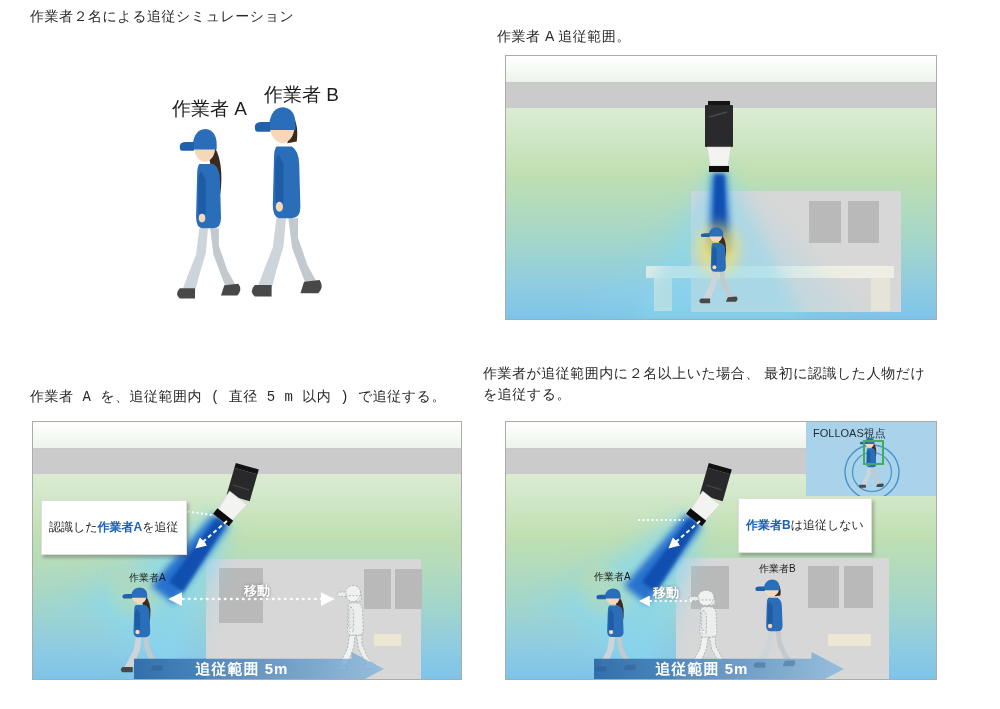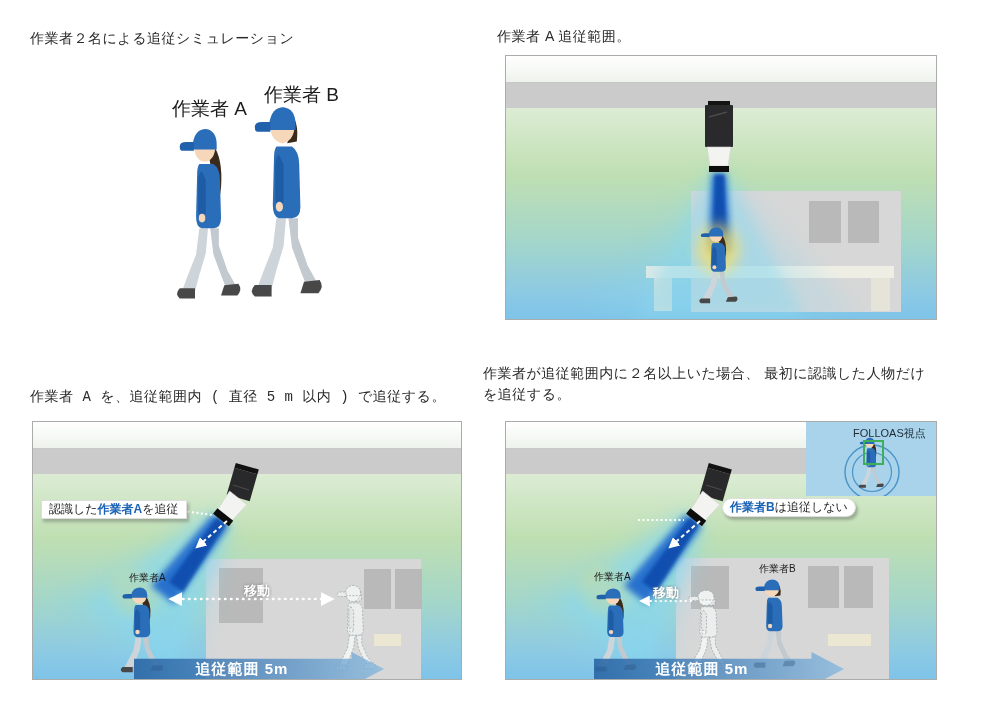--- a/index.html
+++ b/index.html
@@ -18,33 +18,33 @@
   .grayband{position:absolute;left:0;right:0;top:27px;height:25px;background:#cbcbcb;}
   .machine{position:absolute;background:#d7d7d7;}
   .mpanel{position:absolute;background:#b9b9b9;}
   .mtable{position:absolute;background:#efeee4;}
   .mleg{position:absolute;background:#e6e4d8;}
   .beige{position:absolute;background:#ece7d2;}
   .fig{position:absolute;}
   .overlay{position:absolute;left:0;top:0;pointer-events:none;}
   .intro-label{position:absolute;font-size:19px;color:#1d1d1d;}
   .callout{position:absolute;background:#fff;border:1px solid #dedede;
-    box-shadow:2px 3px 3px rgba(70,70,70,.35);font-size:12px;padding:0 7px;
+    box-shadow:2px 3px 3px rgba(70,70,70,.35);font-size:12px;padding:18px 7px;
     white-space:nowrap;color:#1c1c1c;}
   .callout b{color:#1a62b5;}
   .small-label{position:absolute;font-size:10px;color:#1c1c1c;white-space:nowrap;}
   .move-label{position:absolute;font-size:13px;color:#fff;font-weight:bold;
     text-shadow:0 0 3px rgba(110,110,110,.9);}
   .range-arrow{position:absolute;height:34px;box-sizing:border-box;
     clip-path:polygon(0 20%,87% 20%,87% 0,100% 50%,87% 100%,87% 80%,0 80%);
     background:linear-gradient(90deg,rgba(44,104,166,.92),rgba(126,180,222,.72));
     color:#fff;font-weight:bold;font-size:15px;text-align:center;line-height:34px;
     padding-right:34px;letter-spacing:1px;margin-top:20px;}
   .inset{position:absolute;background:#a9d3ea;}
-  .inset-title{position:absolute;left:7px;top:4px;font-size:11px;color:#1e2a36;margin-left:40px;}
+  .inset-title{position:absolute;left:7px;top:4px;font-size:11px;color:#1e2a36;}
   .greenbox{position:absolute;border:2px solid #3fae5a;}
   .ghost{ --c-cap:#eff1f0; --c-capb:#eaedec; --c-skin:#f2f4f3; --c-hair:#e9ebea;
     --c-jacket:#eceeed; --c-arm:#e4e7e6; --c-pants:#f1f3f2; --c-pants2:#ebeeed;
     --c-shoe:#dfe2e1; --fig-stroke:#9aa4a8;}
 </style>
 </head>
 <body>
 
 <svg width="0" height="0" style="position:absolute" aria-hidden="true">
   <defs>
@@ -118,21 +118,21 @@
       <path d="M12 -35 L28 -30" stroke="#4a4a48" stroke-width="1.3" fill="none"></path>
       <polygon points="-3.4,-10.2 10.8,0.8 25.9,-15.3 8.6,-28.9" fill="#f3f3f1" stroke="#d0d0cc" stroke-width="0.6"></polygon>
       <polygon points="-7.9,-6.2 7.9,6.2 12.2,0.7 -3.6,-11.7" fill="#0d0d0d"></polygon>
       <line x1="6" y1="1" x2="-24" y2="27" stroke="#fff" stroke-width="2" stroke-dasharray="4 3" marker-end="url(#mw)"></line>
     </g>
   </defs>
 </svg>
 
 <div class="canvas">
 
-  <div class="caption" style="left:30px;top:28px;">作業者２名による追従シミュレーション</div>
+  <div class="caption" style="left:30px;top:7px;font-family:Liberation Mono, monospace;">作業者２名による追従シミュレーション</div>
   <div class="intro-label" style="left:172px;top:96px;">作業者 A</div>
   <div class="intro-label" style="left:264px;top:82px;text-align:right;">作業者 B</div>
   <svg class="fig" style="left:170px;top:126px;" width="76" height="190" viewBox="0 0 70 130" preserveAspectRatio="none">
       <use href="#fig-woman"></use>
     </svg>
   <svg class="fig" style="left:244px;top:104px;" width="84" height="212" viewBox="0 0 70 130" preserveAspectRatio="none">
       <use href="#fig-man"></use>
     </svg>
 
   <div class="caption" style="left:497px;top:26px;">作業者 A 追従範囲。</div>
@@ -212,21 +212,21 @@
     <svg class="fig" style="left:243px;top:156px;" width="50" height="99" viewBox="0 0 70 130" preserveAspectRatio="none">
         <use href="#fig-man"></use>
       </svg>
     <svg class="overlay" width="430" height="257" viewBox="0 0 430 257">
       <line x1="185" y1="179" x2="135" y2="179" stroke="#fff" stroke-width="2" stroke-linecap="round" stroke-dasharray="0.5 4.5" marker-end="url(#mw)"></line>
     </svg>
     <div class="range-arrow" style="left:88px;top:210px;width:250px;">追従範囲 5m</div>
     <div class="move-label" style="left:147px;top:162px;">移動</div>
     <div class="small-label" style="left:88px;top:148px;">作業者A</div>
     <div class="small-label" style="left:253px;top:140px;">作業者B</div>
-    <div class="callout" style="left:216px;top:76px;border-radius:10px;"><b>作業者B</b><span>は追従しない</span></div>
+    <div class="callout" style="left:232px;top:76px;"><b>作業者B</b><span>は追従しない</span></div>
     <div class="inset" style="left:300px;top:0;width:130px;height:74px;">
       <svg class="overlay" width="130" height="74" viewBox="0 0 130 74">
         <circle cx="66" cy="50" r="27" fill="none" stroke="#4b93c9" stroke-width="1.4"></circle>
         <circle cx="66" cy="50" r="19.5" fill="none" stroke="#4b93c9" stroke-width="1.2"></circle>
       </svg>
       <svg class="fig" style="left:50px;top:15px;" width="30" height="56" viewBox="0 0 70 130" preserveAspectRatio="none">
           <use href="#fig-woman"></use>
         </svg>
       <div class="greenbox" style="left:57px;top:18px;width:17px;height:21px;"></div>
       <div class="inset-title">FOLLOAS視点</div>

